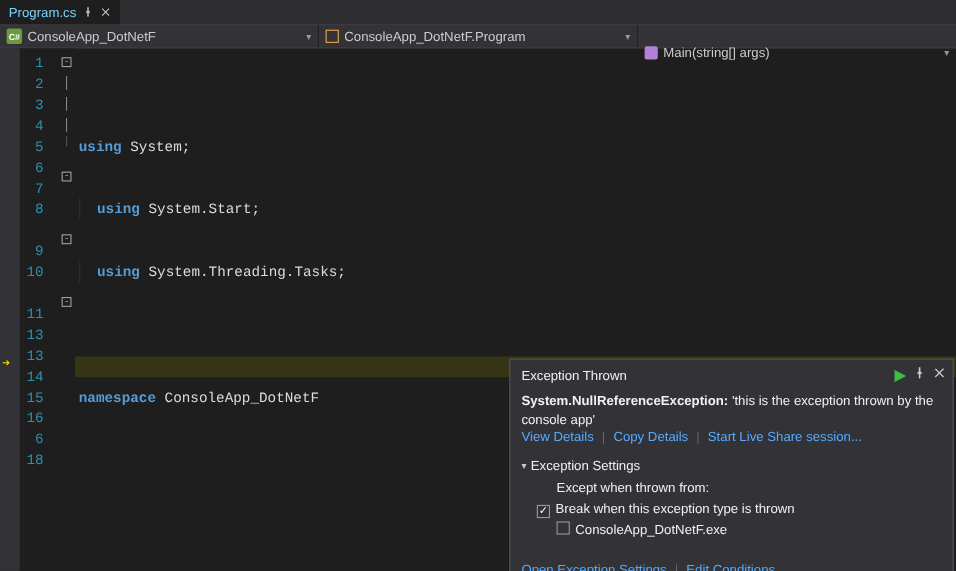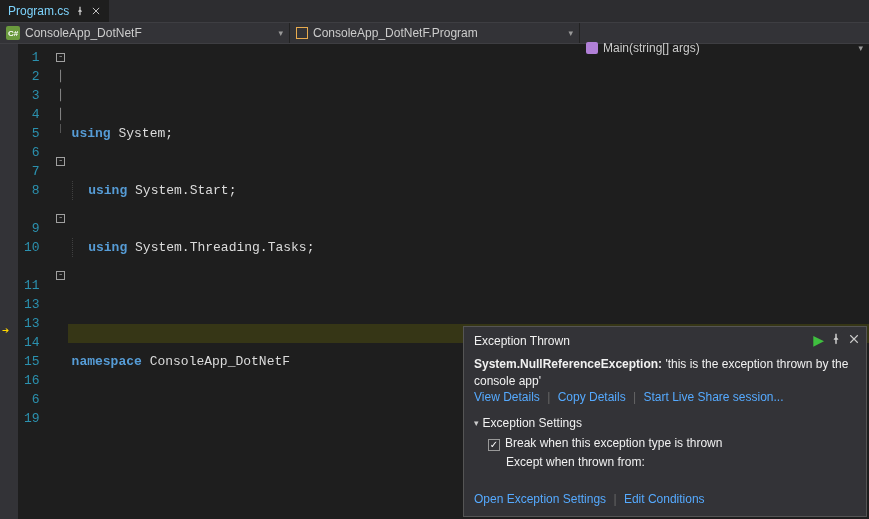--- a/index.html
+++ b/index.html
@@ -242,21 +242,21 @@
     <div>9</div>
       <div>10</div>
     <div style="height:19px"></div>
     <div>11</div>
       <div>13</div>
       <div>13</div>
     <div>14</div>
       <div>15</div>
       <div>16</div>
     <div>6</div>
-      <div>19</div>
+      <div>18</div>
   </div>
   <div class="fold-gutter">
     <div><span class="fold-box">-</span></div>
     <div>│</div>
       <div>│</div>
       <div>│</div>
       <div style="border-left:1px solid #555;height:9px;margin-left:6px"></div>
       <div>&nbsp;</div>
     <div><span class="fold-box">-</span></div>
     <div>&nbsp;</div>
@@ -321,24 +321,27 @@
       <span class="sep">|</span>
       <span class="link">Copy Details</span>
       <span class="sep">|</span>
       <span class="link">Start Live Share session...</span>
     </div>
     <div class="settings-header">
       <span class="tri">▾</span>
       <span>Exception Settings</span>
     </div>
     <div class="settings-body">
+      <div style="padding-left:18px">Except when thrown from:</div>
       <div>
         <span class="chk">✓</span><span>Break when this exception type is thrown</span>
       </div>
-      <div style="padding-left:18px">Except when thrown from:</div>
+      <div style="padding-left:18px">
+        <span class="chk"></span><span>ConsoleApp_DotNetF.exe</span>
+      </div>
     </div>
     <div style="margin-top:20px">
       <span class="link">Open Exception Settings</span>
       <span class="sep">|</span>
       <span class="link">Edit Conditions</span>
     </div>
   </div>
 </div>
 
 </body></html>

